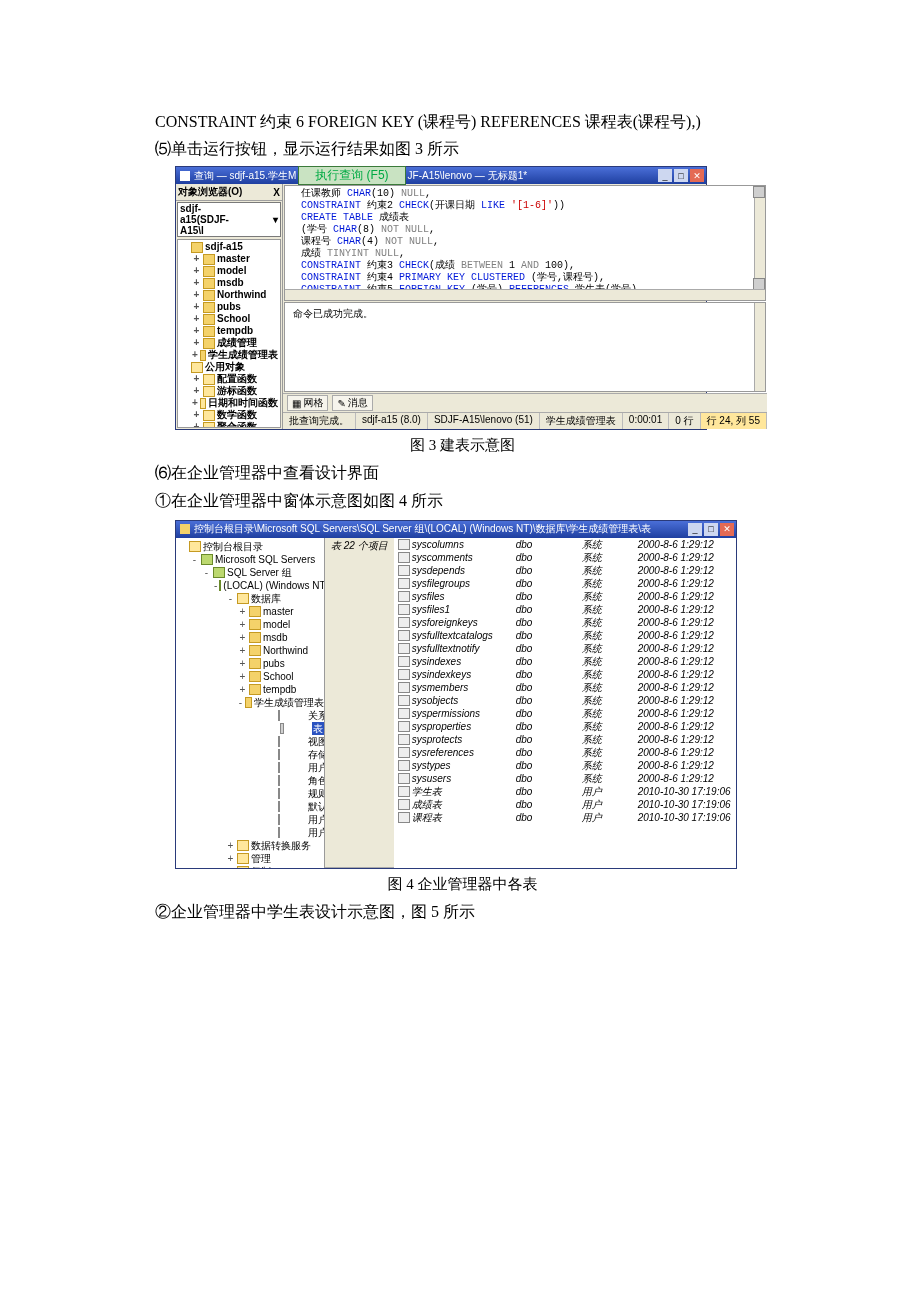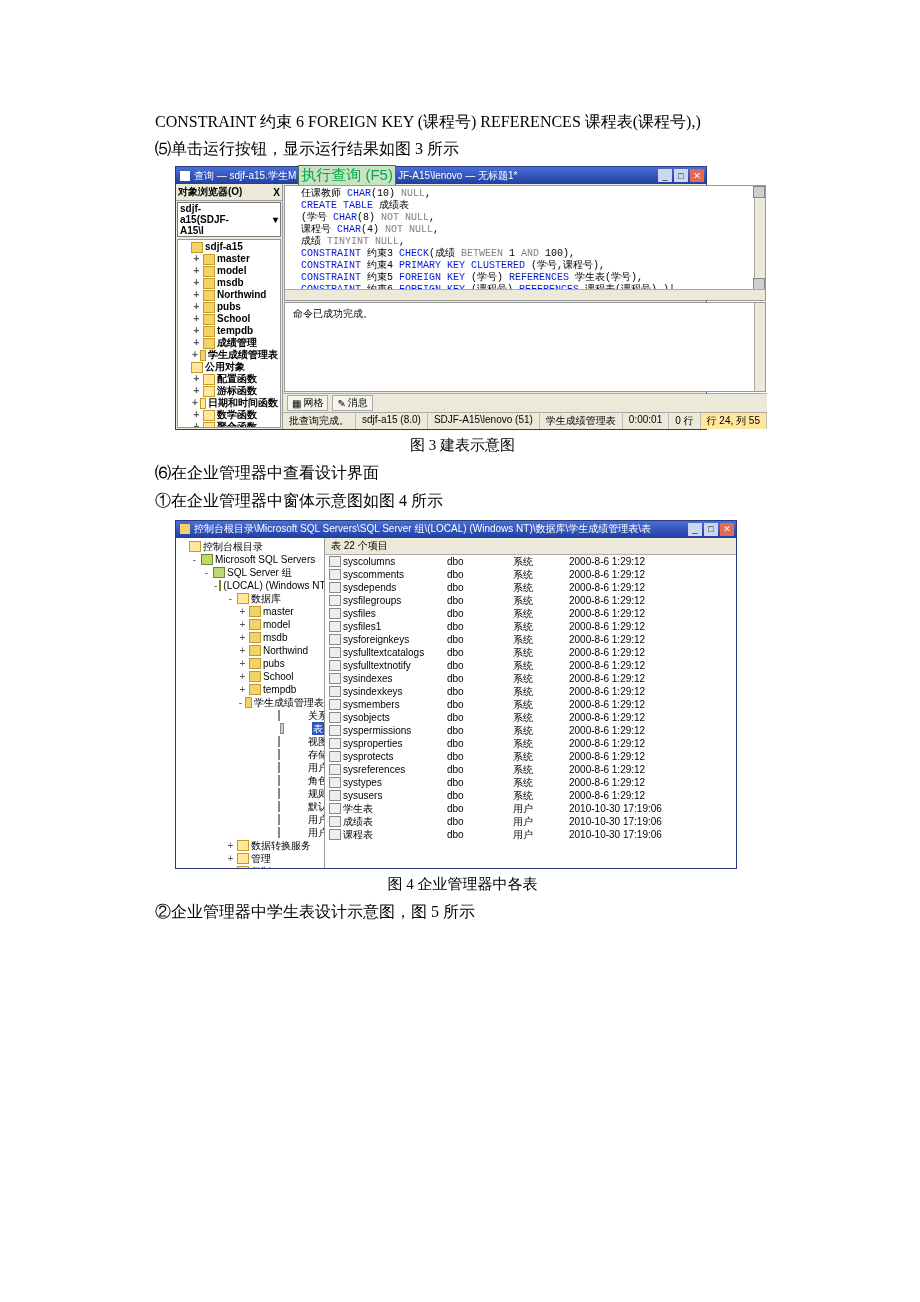--- a/index.html
+++ b/index.html
@@ -73,21 +73,21 @@
   .kw-red  { color:#cc0000;}
   .result-pane {
     flex:1; background:#fff; border:1px solid #999; margin:0 1px 1px 1px;
     padding:4px 8px; font-size:10px; position:relative;
   }
   .result-pane .scroll-right { position:absolute; right:0; top:0; bottom:0; width:10px; background:#ece9d8; border-left:1px solid #aaa;}
   .tabs-row { display:flex; align-items:center; gap:4px; padding:1px 4px; background:#ece9d8; border-top:1px solid #aaa;}
   .tab-btn { display:flex; align-items:center; gap:2px; font-size:10px; padding:0 4px; border:1px solid #aaa; background:#f6f4ec;}
   .status-row { display:flex; font-size:10px; background:#ece9d8; border-top:1px solid #aaa;}
   .status-cell { border-right:1px solid #bbb; padding:1px 6px; white-space:nowrap;}
-  .f5btn { background:#c9e3c2; border:1px solid #3a7a3a; color:#0a4; font-size:15px; padding:0 2px; display:inline-block;}
+  .f5btn { background:#c9e3c2; border:1px solid #3a7a3a; color:#0a4; font-size:12px; padding:0 16px; display:inline-block;}
 
   
   .fig4-wrap { margin: 8px 0 4px 20px;}
   .fig4 { width: 560px; border:1px solid #2a3a7a; font-family:"SimSun","MS Sans Serif",Arial,sans-serif; font-size:10px;}
   .fig4-titlebar {
     display:flex; align-items:center;
     background: linear-gradient(#4a6fd8,#1f3fa0);
     color:#fff; height:17px; padding:0 2px 0 4px;
   }
   .fig4-body { display:flex; height: 330px; background:#fff;}
@@ -97,21 +97,21 @@
   .f4node .pm { width:9px; color:#555; display:inline-block; text-align:center;}
   .f4node .icon { width:10px; height:9px; display:inline-block;}
   .icon.fold { background:#ffe79c; border:1px solid #c59a22;}
   .icon.db   { background:#f4d26a; border:1px solid #c59a22;}
   .icon.srv  { background:#bcd86f; border:1px solid #6a8a2a;}
   .icon.node { background:#d0d0d0; border:1px solid #888;}
   .f4node.sel span.lbl { background:#2a52c0; color:#fff; padding:0 1px;}
   .ind0{padding-left:2px;} .ind1{padding-left:14px;} .ind2{padding-left:26px;}
   .ind3{padding-left:38px;} .ind4{padding-left:50px;} .ind5{padding-left:62px;}
   .ind6{padding-left:74px;gap:28px;}
-  .fig4-right { flex:1; display:flex; flex-direction:column;}
+  .fig4-right { flex:1; display:flex; flex-direction:row;font-style:italic;}
   .f4-listhead { display:flex; background:#ece9d8; border-bottom:1px solid #aaa; font-size:10px;}
   .f4-listhead .hcell { border-right:1px solid #aaa; padding:1px 4px;}
   .hc1{width:110px;} .hc2{width:58px;} .hc3{width:48px;} .hc4{flex:1;}
   .f4-info { background:#ece9d8; padding:1px 6px; font-size:10px; border-bottom:1px solid #aaa;}
   .f4-rows { flex:1; overflow:auto;}
   .f4-row { display:flex; font-size:10px; line-height:13px;}
   .f4-row .c { padding:0 4px;}
   .c1{width:110px; display:flex; gap:2px; align-items:center;} .c2{width:58px;} .c3{width:48px;} .c4{flex:1;}
   .tbl-icon{width:10px;height:9px;background:#eee;border:1px solid #888;}
 </style>
@@ -238,20 +238,21 @@
                 <span class="pm">+</span>
                 <span class="ficon folder"></span>
                 <span>安全函数</span>
               </div>
             </div>
         </div>
         <div class="fig3-right">
           <div class="code-pane" id="fig3-code">
               <div>
                 <div><span>任课教师 </span><span class="kw-blue">CHAR</span><span>(10) </span><span class="kw-gray">NULL</span><span>,</span></div>
+                <div><span class="kw-blue">CONSTRAINT</span><span> 约束2 </span><span class="kw-blue">CHECK</span><span>(开课日期 </span><span class="kw-blue">LIKE</span><span> </span><span class="kw-red">'[1-6]'</span><span>))</span></div>
                 <div><span class="kw-blue">CREATE TABLE</span><span> 成绩表</span></div>
                 <div><span>(学号 </span><span class="kw-blue">CHAR</span><span>(8) </span><span class="kw-gray">NOT NULL</span><span>,</span></div>
                 <div><span>课程号 </span><span class="kw-blue">CHAR</span><span>(4) </span><span class="kw-gray">NOT NULL</span><span>,</span></div>
                 <div><span>成绩 </span><span class="kw-gray">TINYINT NULL</span><span>,</span></div>
                 <div><span class="kw-blue">CONSTRAINT</span><span> 约束3 </span><span class="kw-blue">CHECK</span><span>(成绩 </span><span class="kw-gray">BETWEEN</span><span> 1 </span><span class="kw-gray">AND</span><span> 100),</span></div>
                 <div><span class="kw-blue">CONSTRAINT</span><span> 约束4 </span><span class="kw-blue">PRIMARY KEY CLUSTERED</span><span>  (学号,课程号),</span></div>
                 <div><span class="kw-blue">CONSTRAINT</span><span> 约束5 </span><span class="kw-blue">FOREIGN KEY</span><span>  (学号) </span><span class="kw-blue">REFERENCES</span><span> 学生表(学号),</span></div>
                 <div><span class="kw-blue">CONSTRAINT</span><span> 约束6 </span><span class="kw-blue">FOREIGN KEY</span><span>  (课程号) </span><span class="kw-blue">REFERENCES</span><span> 课程表(课程号),)|</span></div>
               </div>
             <div class="scroll-right">

